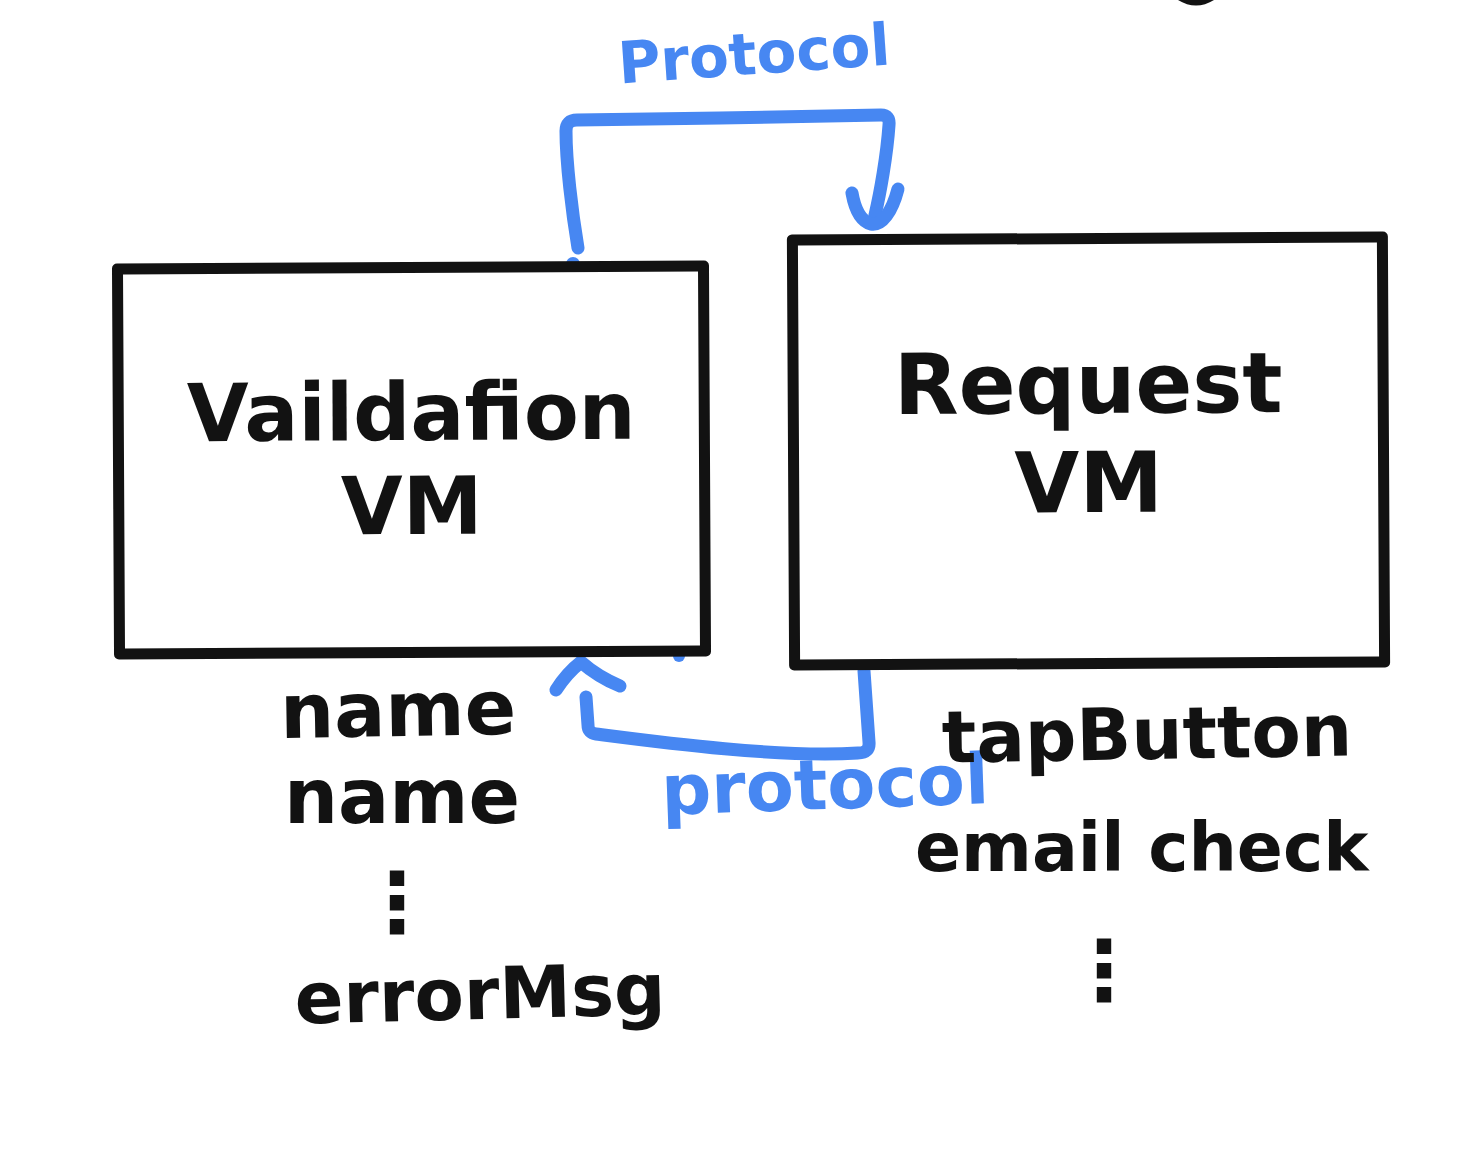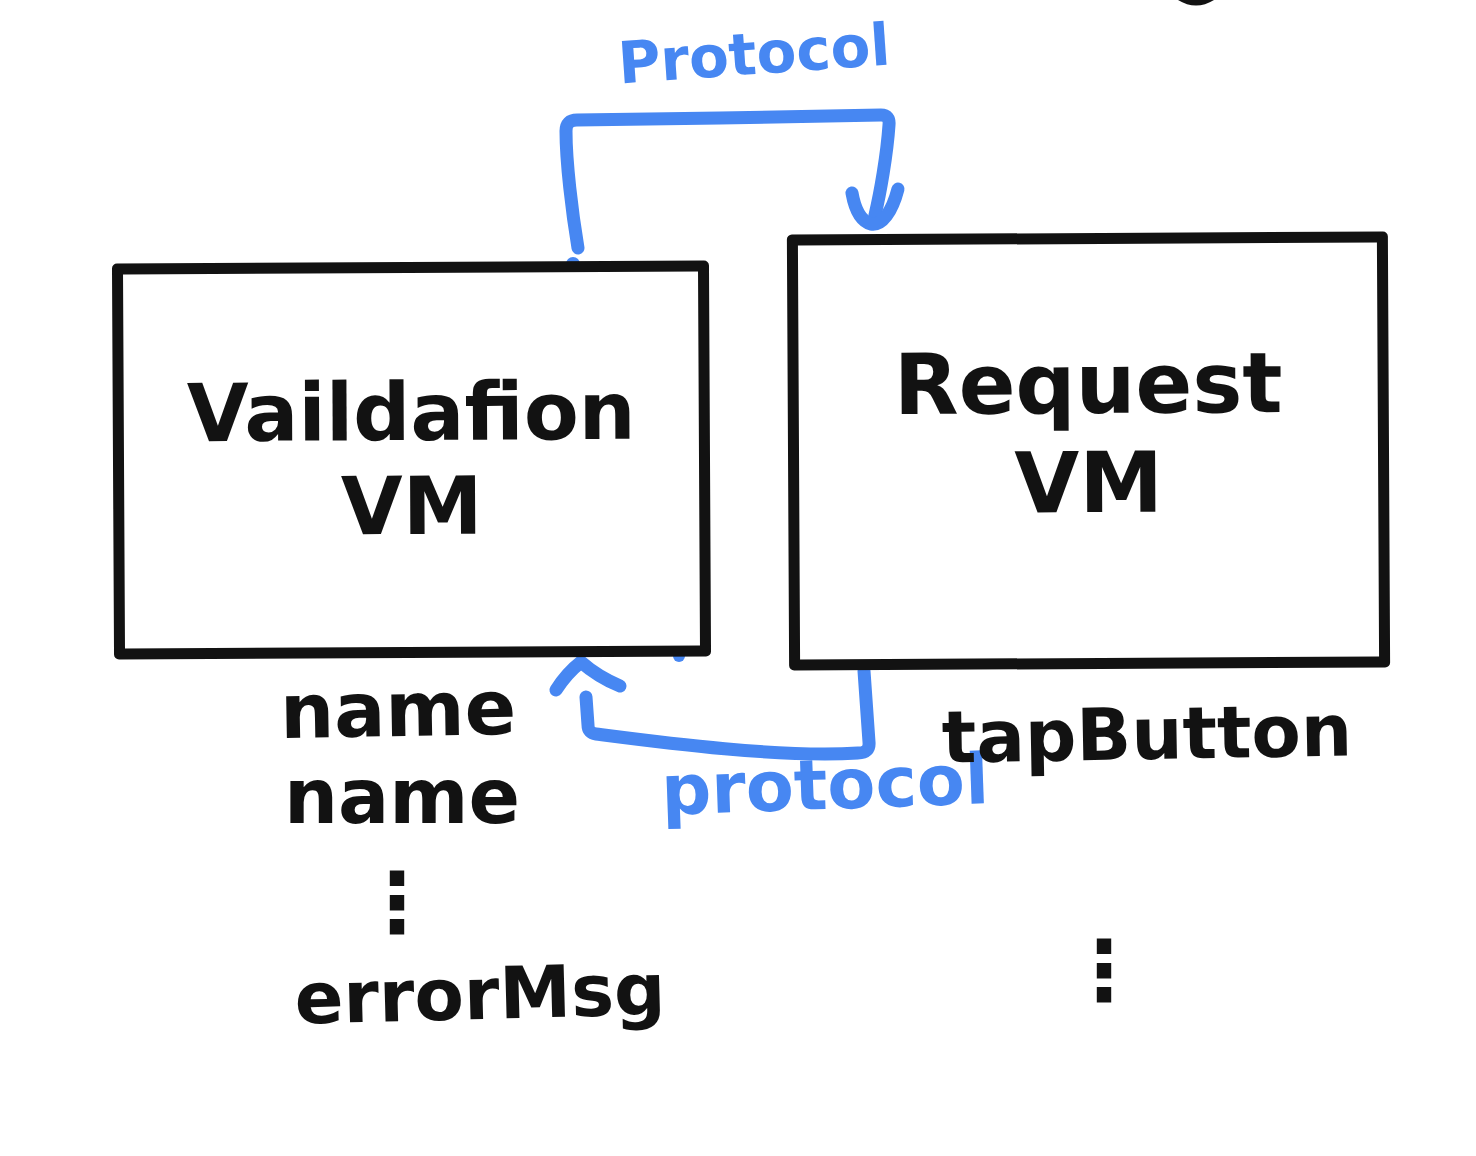--- a/index.html
+++ b/index.html
@@ -64,15 +64,16 @@
 
   <div class="hand lbl-protocol-top">Protocol</div>
   <div class="hand lbl-protocol-bottom">protocol</div>
 
   <div class="hand lbl-name">name</div>
   <div class="hand lbl-email">name</div>
   <div class="hand ellipsis ellipsis-left">⋮</div>
   <div class="hand lbl-errormsg">errorMsg</div>
 
   <div class="hand lbl-tapbutton">tapButton</div>
+  <div class="hand lbl-emailcheck">email check</div>
   <div class="hand ellipsis ellipsis-right">⋮</div>
 
 </div>
 
 </body></html>

